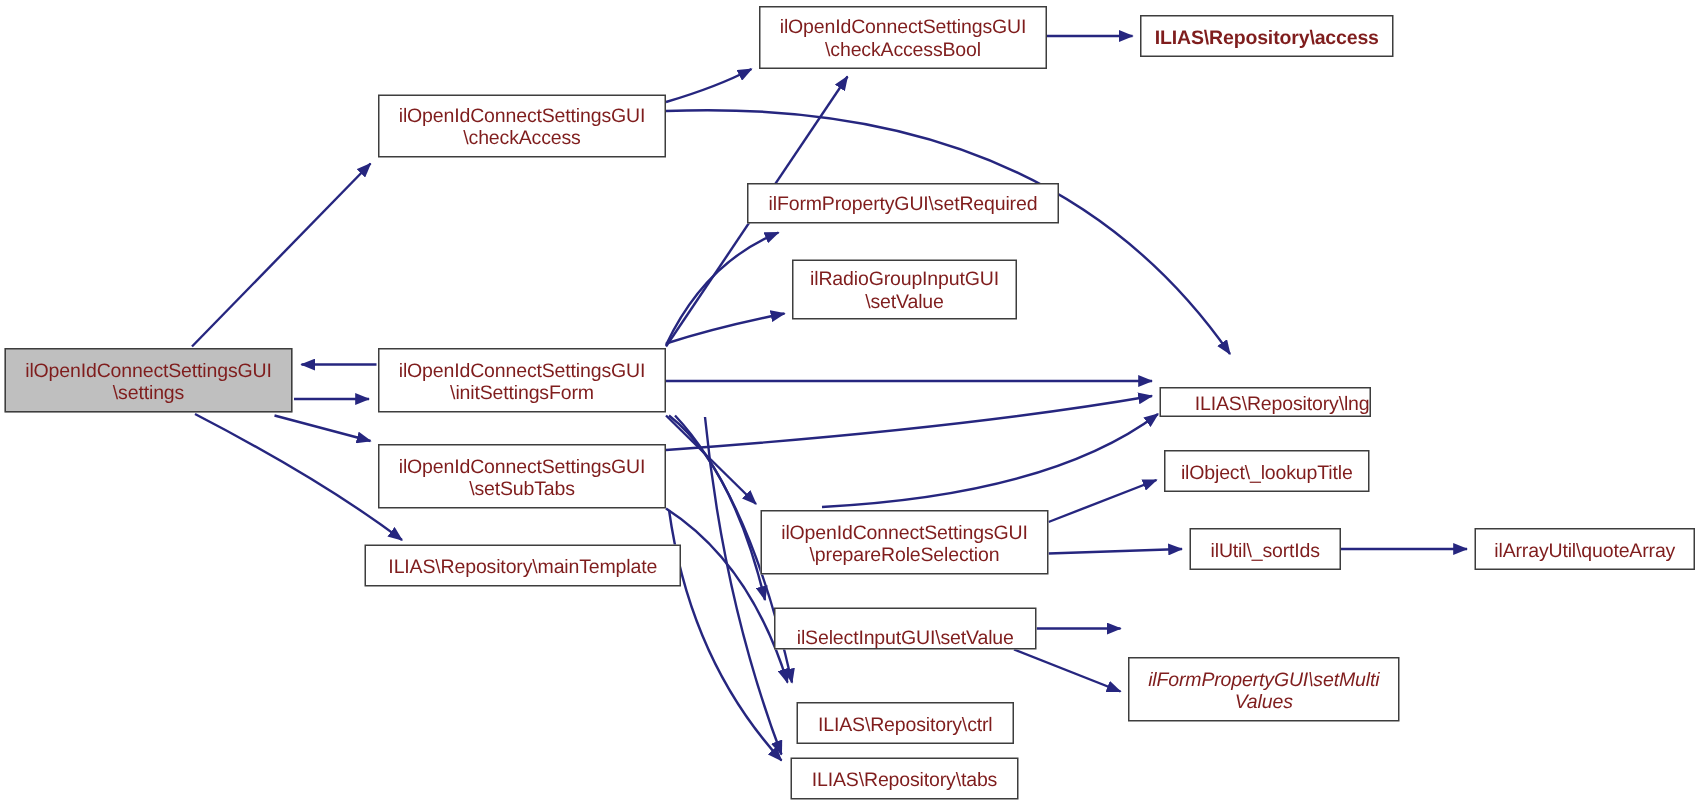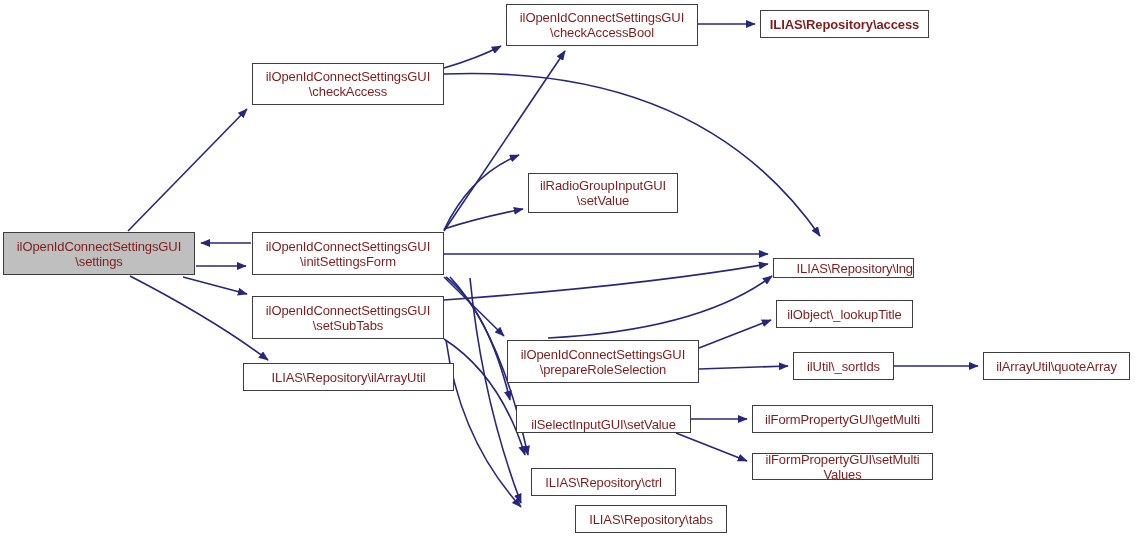--- a/index.html
+++ b/index.html
@@ -127,32 +127,35 @@
     <span class="node-label">ilOpenIdConnectSettingsGUI
 \initSettingsForm</span>
   </div>
 
   <div class="node" style="left:252px; top:296px; width:192px; height:43px;">
     <span class="node-label">ilOpenIdConnectSettingsGUI
 \setSubTabs</span>
   </div>
 
   <div class="node" style="left:243px; top:363px; width:211px; height:28px;">
-    <span class="node-label">ILIAS\Repository\ilArrayUtil</span>
+    <span class="node-label">ILIAS\Repository\mainTemplate</span>
   </div>
 
   <div class="node" style="left:506px; top:4px; width:192px; height:42px;">
     <span class="node-label">ilOpenIdConnectSettingsGUI
 \checkAccessBool</span>
   </div>
 
   <div class="node" style="left:760px; top:10px; width:169px; height:28px;font-weight:bold;">
     <span class="node-label">ILIAS\Repository\access</span>
   </div>
 
+  <div class="node" style="left:498px; top:122px; width:208px; height:27px;">
+    <span class="node-label">ilFormPropertyGUI\setRequired</span>
+  </div>
 
   <div class="node" style="left:528px; top:173px; width:150px; height:40px;">
     <span class="node-label">ilRadioGroupInputGUI
 \setValue</span>
   </div>
 
   <div class="node" style="left:773px; top:258px; width:141px; height:20px;text-align:right;">
     <span class="node-label">ILIAS\Repository\lng</span>
   </div>
 
@@ -170,30 +173,27 @@
   </div>
 
   <div class="node" style="left:983px; top:352px; width:147px; height:28px;">
     <span class="node-label">ilArrayUtil\quoteArray</span>
   </div>
 
   <div class="node" style="left:516px; top:405px; width:175px; height:28px;align-items:flex-end;">
     <span class="node-label">ilSelectInputGUI\setValue</span>
   </div>
 
-  <div class="node" style="left:752px; top:405px; width:181px; height:28px;">
-    <span class="node-label">ilFormPropertyGUI\getMulti</span>
-  </div>
 
   <div class="node" style="left:531px; top:468px; width:145px; height:28px;">
     <span class="node-label">ILIAS\Repository\ctrl</span>
   </div>
 
-  <div class="node" style="left:752px; top:453px; width:181px; height:27px;">
+  <div class="node" style="left:752px; top:438px; width:181px; height:43px;font-style:italic;">
     <span class="node-label">ilFormPropertyGUI\setMulti
 Values</span>
   </div>
 
-  <div class="node" style="left:527px; top:505px; width:152px; height:28px;margin-left:48px;">
+  <div class="node" style="left:527px; top:505px; width:152px; height:28px;">
     <span class="node-label">ILIAS\Repository\tabs</span>
   </div>
 
 </div>
 
 </body></html>

